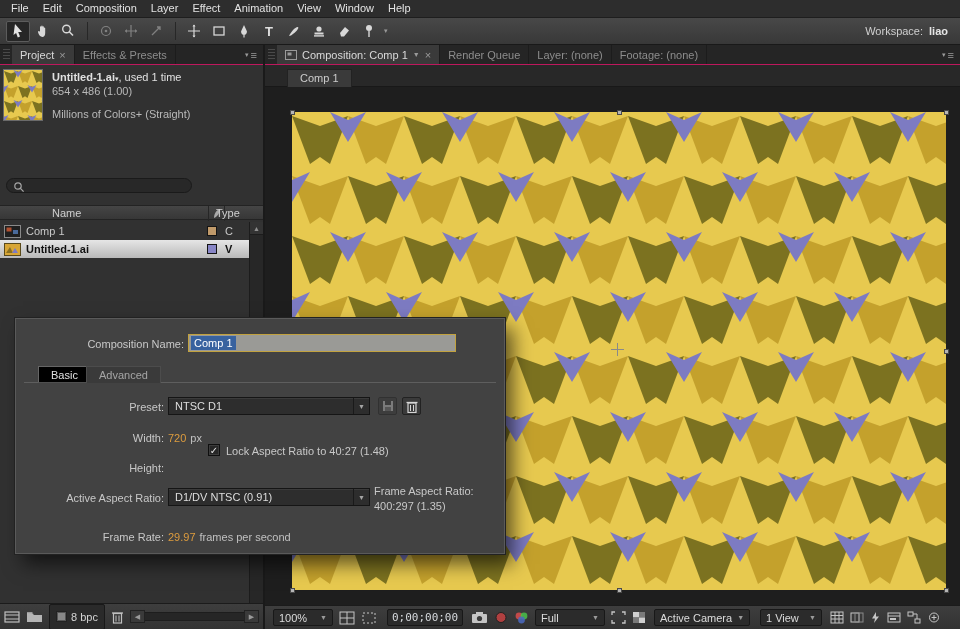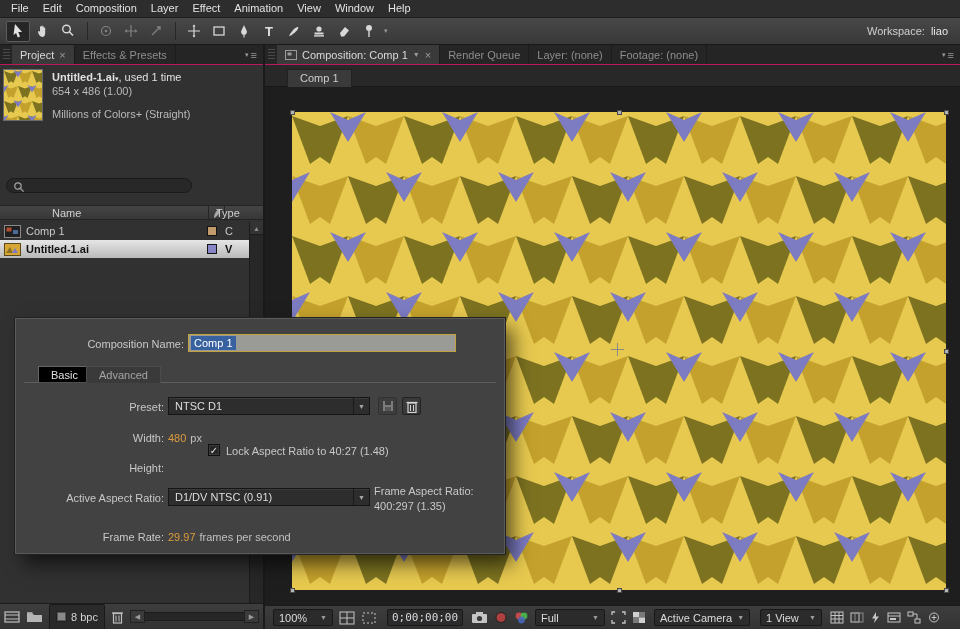--- a/index.html
+++ b/index.html
@@ -235,21 +235,21 @@
     <span class="tool">
       <svg width="16" height="16" viewBox="0 0 16 16">
         <circle cx="8" cy="5" r="3" fill="#d8d8d8"></circle>
         <line x1="8" y1="8" x2="8" y2="14" stroke="#d8d8d8" stroke-width="1.4"></line>
         </svg>
     </span>
     <span style="font-size:7px;color:#9a9a9a;margin-left:2px;">▾</span>
 
     <span class="workspace">
       <span>Workspace:</span>
-      <span style="color:#e6e6e6;">liao</span>
+      <span style="color:#e6e6e6;font-weight:bold;">liao</span>
     </span>
   </div>
 
   <div class="tabstrip ts-left">
     <span class="grip"></span>
     <span class="tab active">
       <span>Project</span>
       <span class="tclose">×</span>
     </span>
     <span class="tab">
@@ -535,21 +535,21 @@
       <svg width="12" height="13" viewBox="0 0 12 13">
         <rect x="2" y="3" width="8" height="9.5" fill="none" stroke="#d5d5d5" stroke-width="1.2"></rect>
         <line x1="0.5" y1="2.5" x2="11.5" y2="2.5" stroke="#d5d5d5" stroke-width="1.3"></line>
         <line x1="4.5" y1="5" x2="4.5" y2="11" stroke="#d5d5d5"></line>
         <line x1="7.5" y1="5" x2="7.5" y2="11" stroke="#d5d5d5"></line>
         </svg>
     </span>
 
     <span class="dlg-label" style="left:8px;top:113px;">Width:</span>
     <span style="position:absolute;left:152px;top:113px;">
-      <span class="hot">480</span><span class="unit">px</span>
+      <span class="hot">720</span><span class="unit">px</span>
     </span>
 
     <span class="cb" style="left:192px;top:125px;">
       <span>✓</span>
     </span>
     <span style="position:absolute;left:210px;top:126px;color:#c8c8c8;">Lock Aspect Ratio to 40:27 (1.48)</span>
 
     <span class="dlg-label" style="left:8px;top:143px;">Height:</span>
     <span style="position:absolute;left:168px;top:143px;margin-top:24px;">
       <span class="hot">486</span><span class="unit">px</span>

